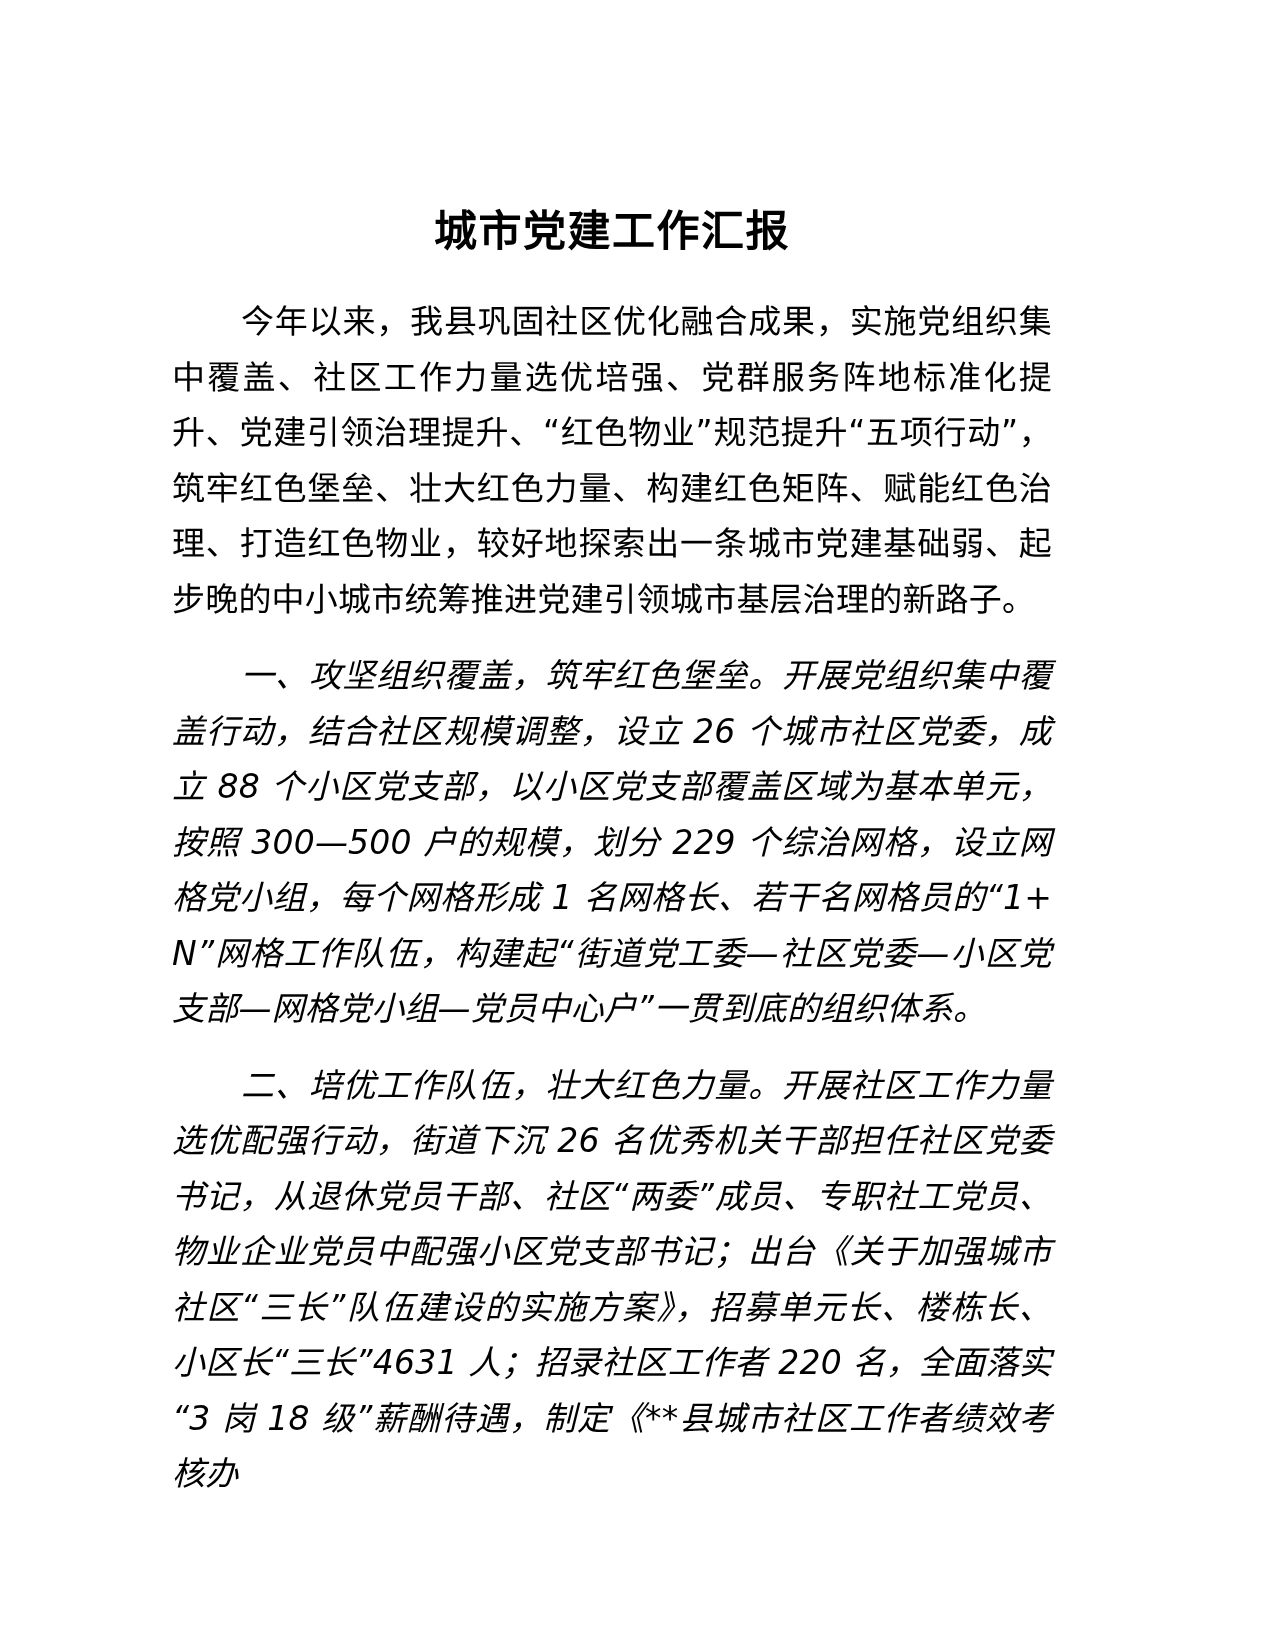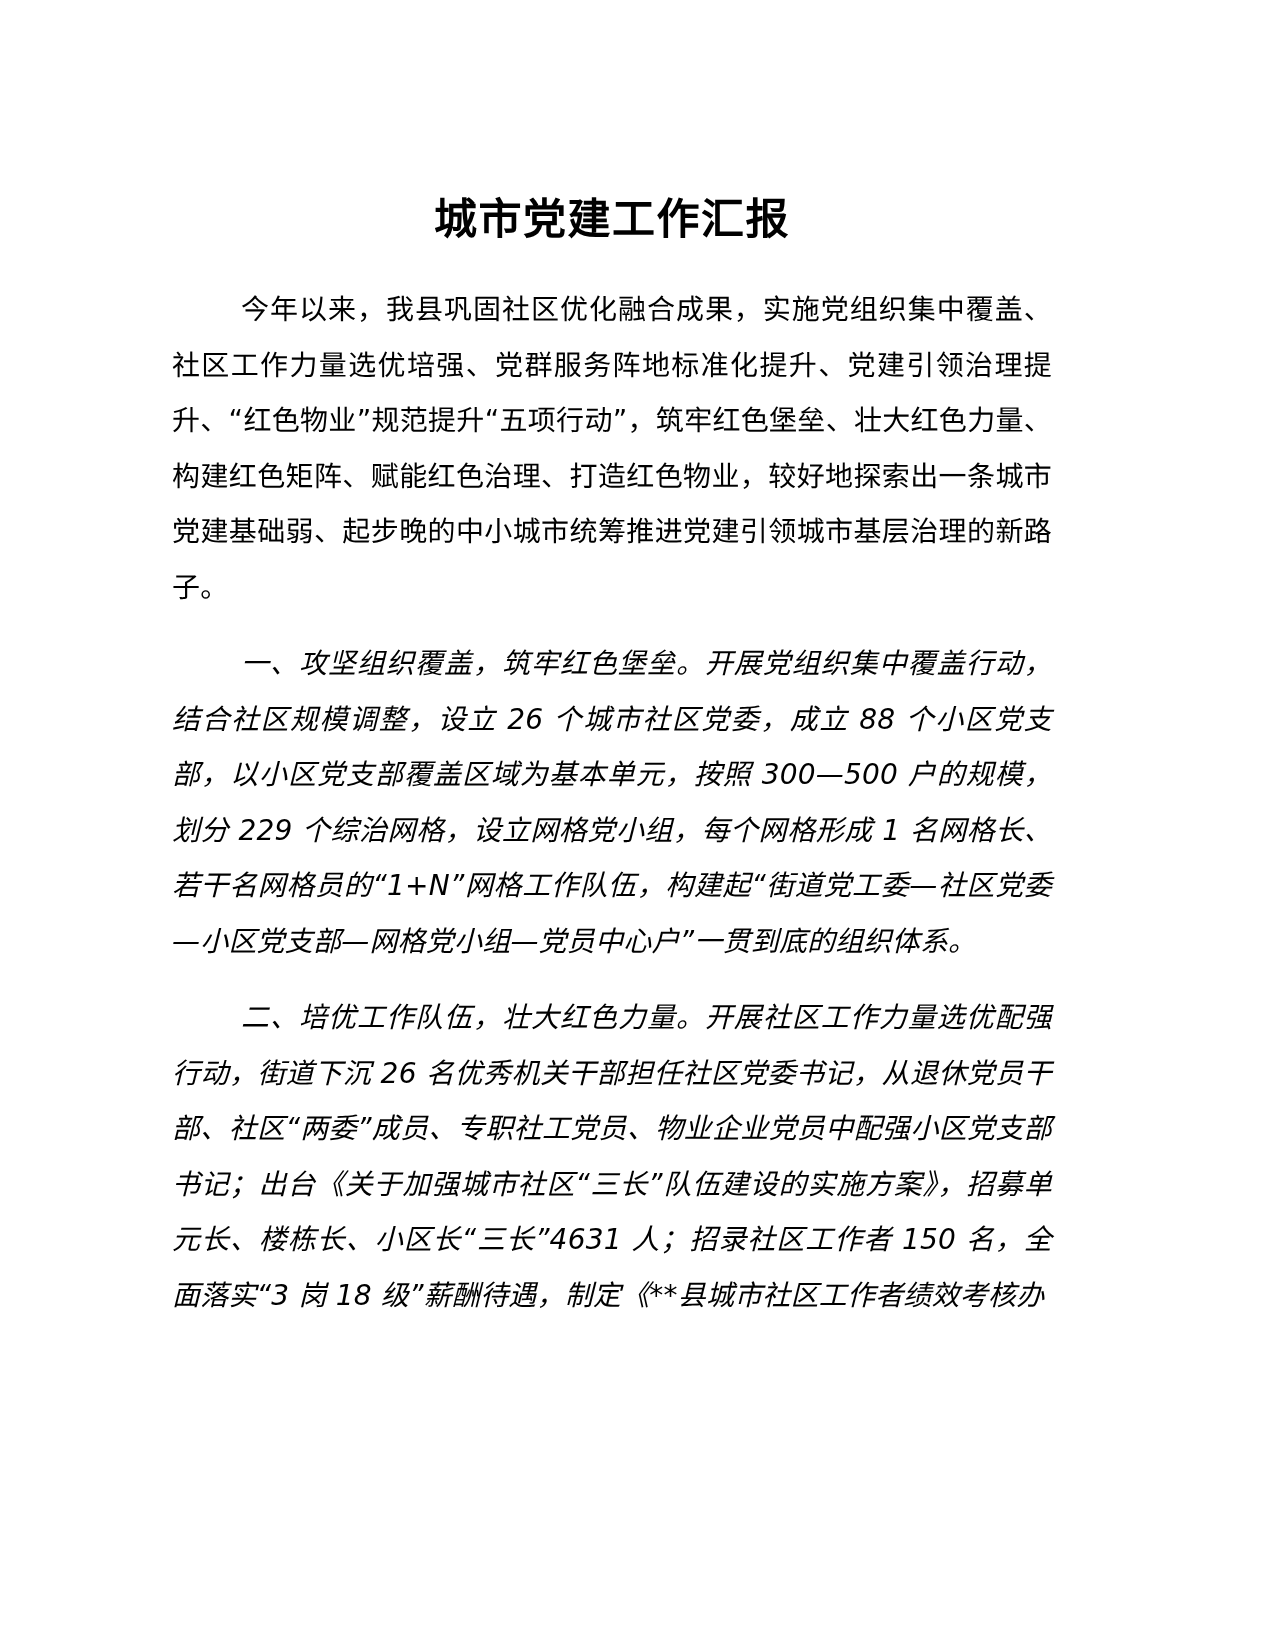--- a/index.html
+++ b/index.html
@@ -23,39 +23,39 @@
     height: 1650px;
     box-sizing: border-box;
     padding: 0;
     background: #ffffff;
     overflow: hidden;
   }
 
   .doc-body {
     position: absolute;
     left: 172px;
-    top: 0;
+    top: 12px;
     width: 880px;
   }
 
   .doc-title {
     margin: 0;
     padding: 0;
     text-align: center;
     font-weight: 700;
     font-size: 43px;
     line-height: 1.1;
     letter-spacing: 1.5px;
     padding-top: 196px;
     white-space: nowrap;
   }
 
   .para {
     margin: 0;
-    font-size: 28px;
+    font-size: 33px;
     line-height: 55.5px;
     text-align: justify;
     text-justify: inter-ideograph;
     text-indent: 69px;
     letter-spacing: 0.2px;
     word-break: break-all;
   }
 
   .para.first {
     margin-top: 39px;
@@ -76,16 +76,16 @@
 
 <div class="page">
   <div class="doc-body">
 
     <h1 class="doc-title">城市党建工作汇报</h1>
 
     <p class="para first">今年以来，我县巩固社区优化融合成果，实施党组织集中覆盖、社区工作力量选优培强、党群服务阵地标准化提升、党建引领治理提升、“红色物业”规范提升“五项行动”，筑牢红色堡垒、壮大红色力量、构建红色矩阵、赋能红色治理、打造红色物业，较好地探索出一条城市党建基础弱、起步晚的中小城市统筹推进党建引领城市基层治理的新路子。</p>
 
     <p class="para">一、攻坚组织覆盖，筑牢红色堡垒。开展党组织集中覆盖行动，结合社区规模调整，设立 26 个城市社区党委，成立 88 个小区党支部，以小区党支部覆盖区域为基本单元，按照 300—500 户的规模，划分 229 个综治网格，设立网格党小组，每个网格形成 1 名网格长、若干名网格员的“1+N”网格工作队伍，构建起“街道党工委—社区党委—小区党支部—网格党小组—党员中心户”一贯到底的组织体系。</p>
 
-    <p class="para clipped">二、培优工作队伍，壮大红色力量。开展社区工作力量选优配强行动，街道下沉 26 名优秀机关干部担任社区党委书记，从退休党员干部、社区“两委”成员、专职社工党员、物业企业党员中配强小区党支部书记；出台《关于加强城市社区“三长”队伍建设的实施方案》，招募单元长、楼栋长、小区长“三长”4631 人；招录社区工作者 150 名，全面落实“3 岗 18 级”薪酬待遇，制定《**县城市社区工作者绩效考核办</p>
+    <p class="para clipped">二、培优工作队伍，壮大红色力量。开展社区工作力量选优配强行动，街道下沉 26 名优秀机关干部担任社区党委书记，从退休党员干部、社区“两委”成员、专职社工党员、物业企业党员中配强小区党支部书记；出台《关于加强城市社区“三长”队伍建设的实施方案》，招募单元长、楼栋长、小区长“三长”4631 人；招录社区工作者 220 名，全面落实“3 岗 18 级”薪酬待遇，制定《**县城市社区工作者绩效考核办</p>
 
   </div>
 </div>
 
 </body></html>

